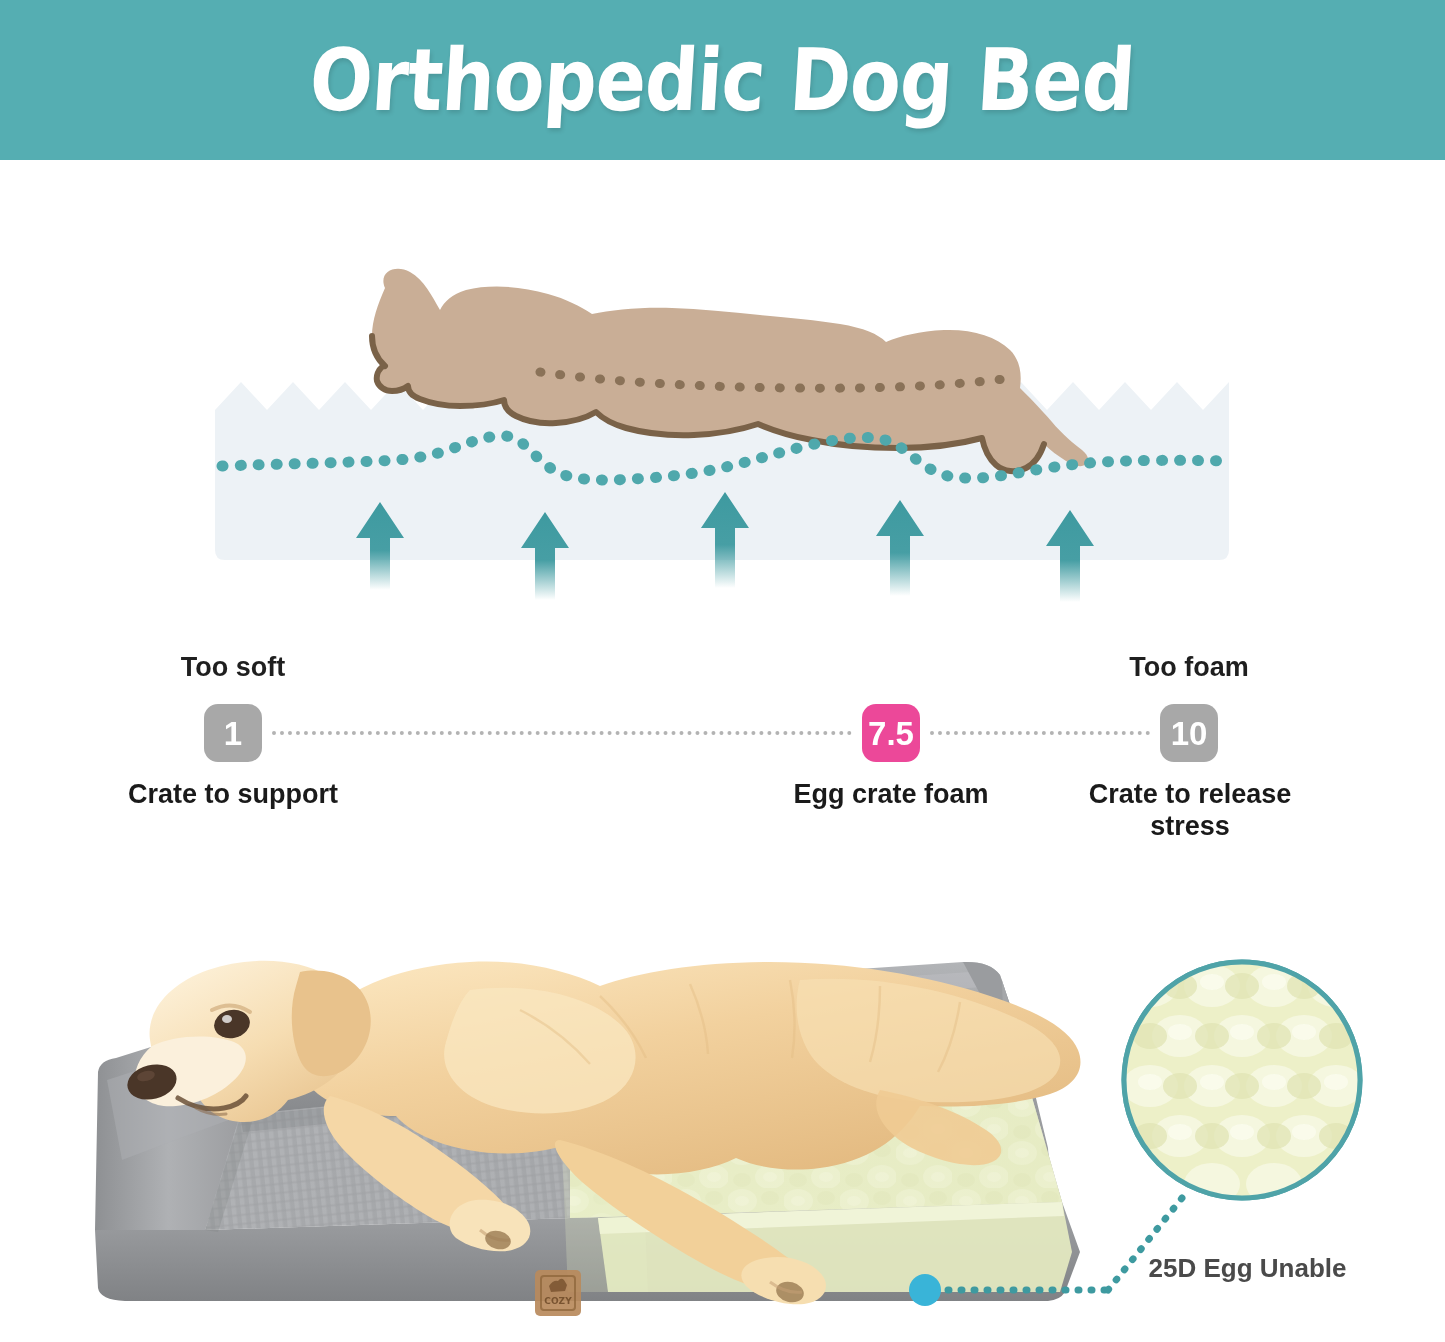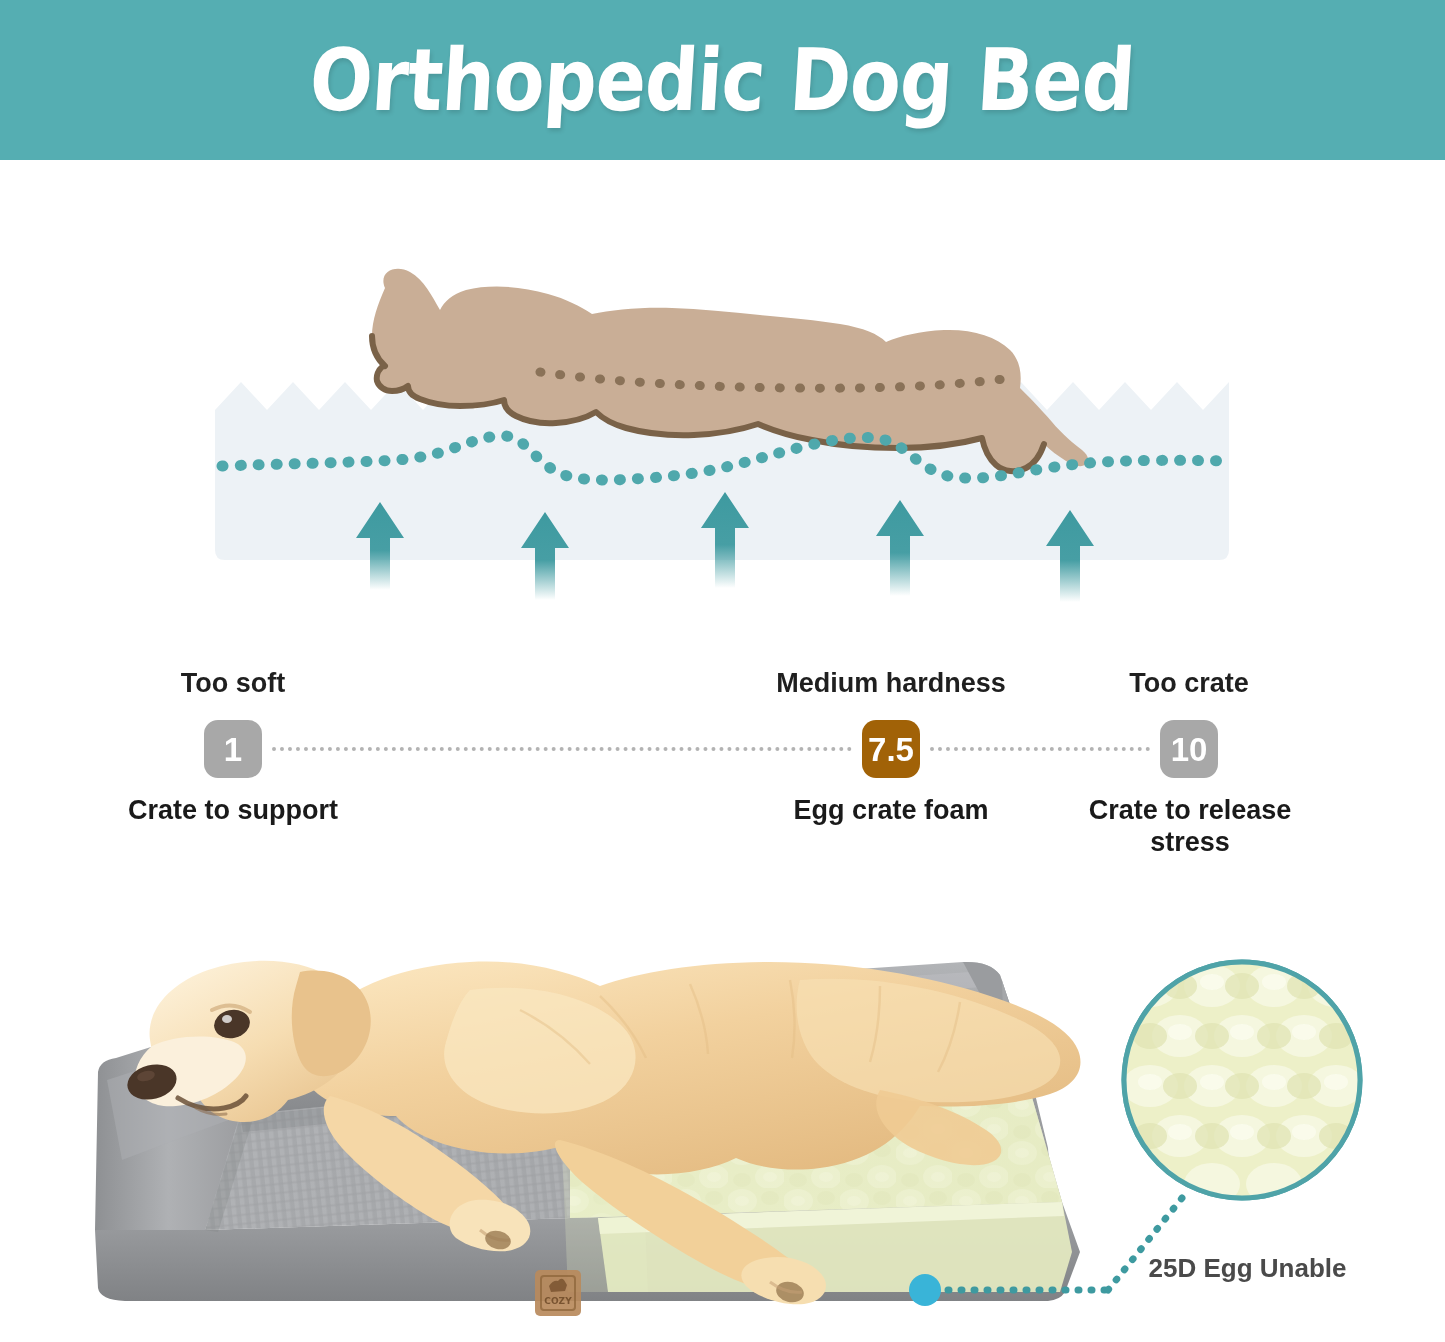--- a/index.html
+++ b/index.html
@@ -47,21 +47,21 @@
     top: 160px;
     width: 1445px;
     height: 470px;
   }
   .diagram svg { display: block; }
 
   
   .scale-section {
     position: absolute;
     left: 0;
-    top: 642px;
+    top: 626px;
     width: 1350px;
     height: 260px;
   }
   .scale-label-top {
     position: absolute;
     font-size: 27px;
     font-weight: bold;
     color: #1f1f1f;
     white-space: nowrap;
     text-align: center;
@@ -89,21 +89,21 @@
     display: flex;
     align-items: center;
     justify-content: center;
     color: #ffffff;
     font-size: 33px;
     font-weight: bold;
     line-height: 1;
     box-sizing: border-box;
   }
   .badge-grey { background: #a8a8a8; }
-  .badge-teal { background: #a16207; }
+  .badge-teal { background: #ec4899; }
 
   
   .photo-section {
     position: absolute;
     left: 0;
     top: 900px;
     width: 1265px;
     height: 442px;
   }
   .photo-section svg { display: block; }
@@ -266,25 +266,24 @@
 
 <div class="scale-section">
 
   <div class="scale-track" style="left:272px; width:580px;"></div>
   <div class="scale-track" style="left:930px; width:220px;"></div>
 
   <div class="scale-label-top" style="left:133px; top:26px; width:200px;">Too soft</div>
   <div class="scale-badge badge-grey" style="left:204px; top:78px;">1</div>
   <div class="scale-label-bottom" style="left:93px; top:152px; width:280px;">Crate to support</div>
 
-  <div class="scale-label-top" style="left:741px; top:26px; width:300px;">Medium hardness</div>
   <div class="scale-badge badge-teal" style="left:862px; top:78px;">7.5</div>
   <div class="scale-label-bottom" style="left:761px; top:152px; width:260px;">Egg crate foam</div>
 
-  <div class="scale-label-top" style="left:1089px; top:26px; width:200px;">Too crate</div>
+  <div class="scale-label-top" style="left:1089px; top:26px; width:200px;">Too foam</div>
   <div class="scale-badge badge-grey" style="left:1160px; top:78px;">10</div>
   <div class="scale-label-bottom" style="left:1059px; top:152px; width:262px;">Crate to release stress</div>
 </div>
 
 <div class="photo-section">
   <svg width="1445" height="442" viewBox="0 0 1445 442" xmlns="http://www.w3.org/2000/svg">
     <defs>
       <linearGradient id="bolsterGrad" x1="0" y1="0" x2="0" y2="1">
         <stop offset="0%" stop-color="#B2B4B7"></stop>
         <stop offset="55%" stop-color="#9C9EA1"></stop>

